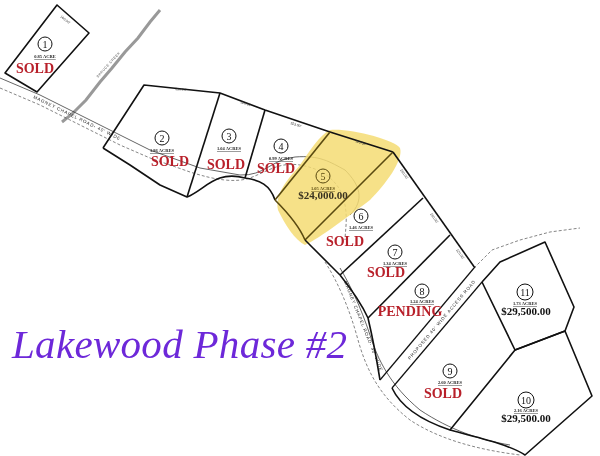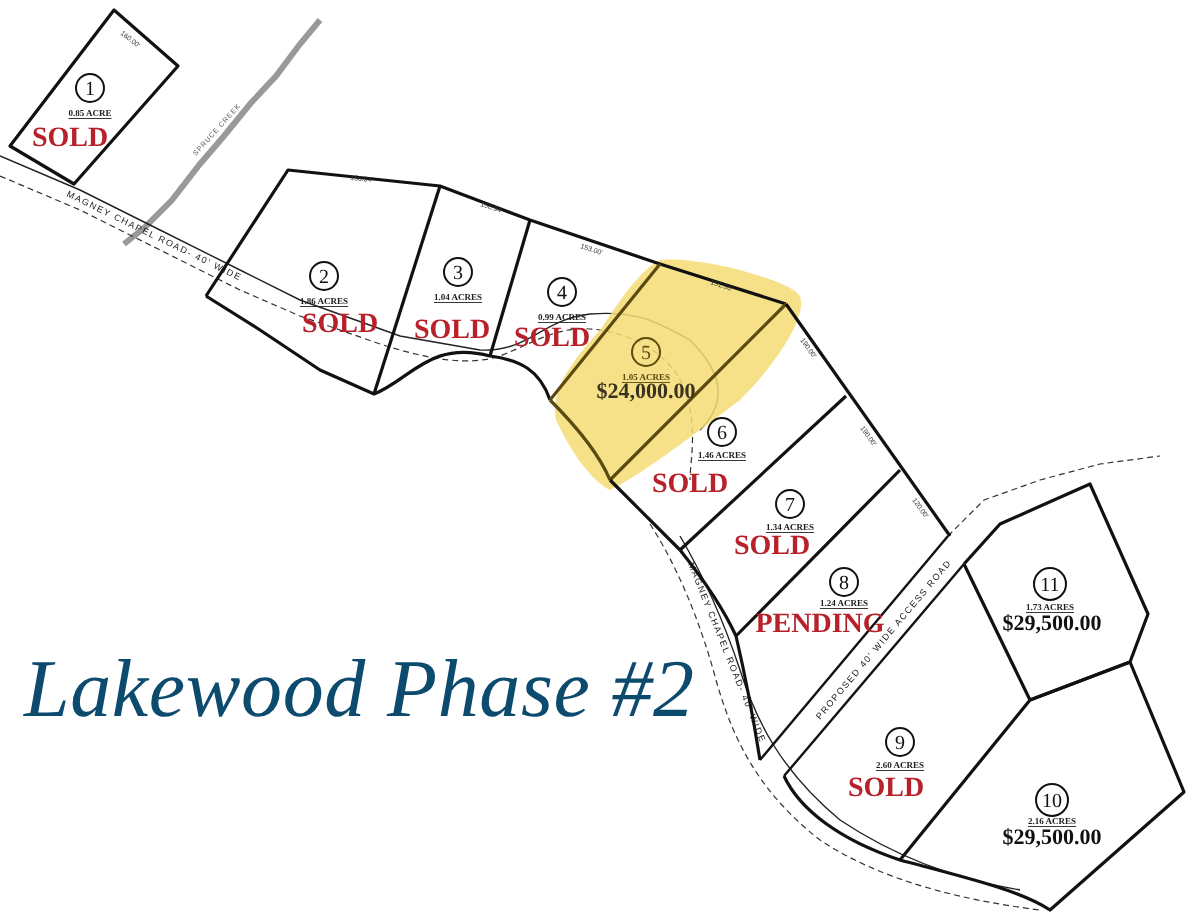--- a/index.html
+++ b/index.html
@@ -12,21 +12,21 @@
   .highlight { fill: #f5dc73; opacity: 0.85; }
   .lot-circle { fill: none; stroke: #111; stroke-width: 1; }
   .lot-num { font-family: "Liberation Serif", serif; font-size: 10px; fill: #111; text-anchor: middle; }
   .acres { font-family: "Liberation Serif", serif; font-size: 4.5px; font-weight: bold; fill: #222; text-anchor: middle; text-decoration: underline; }
   .status { font-family: "Liberation Serif", serif; font-size: 14px; font-weight: bold; fill: #b8202a; text-anchor: middle; }
   .price { font-family: "Liberation Serif", serif; font-size: 11px; font-weight: bold; fill: #111; text-anchor: middle; }
   .price5 { fill: #3a3320; }
   .dim { font-family: "Liberation Sans", sans-serif; font-size: 3.5px; fill: #333; }
   .road-label { font-family: "Liberation Sans", sans-serif; font-size: 4.5px; fill: #222; letter-spacing: 0.8px; }
   .creek-label { font-family: "Liberation Sans", sans-serif; font-size: 3.5px; fill: #555; letter-spacing: 0.5px; }
-  #title { position: absolute; left: 12px; top: 320px; font-family: "Liberation Serif", serif; font-style: italic; font-size: 41px; color: #0c4a6e; white-space: nowrap; letter-spacing: 0.3px; }
+  #title { position: absolute; left: 12px; top: 320px; font-family: "Liberation Serif", serif; font-style: italic; font-size: 41px; color: #6d28d9; white-space: nowrap; letter-spacing: 0.3px; }
 </style>
 </head>
 <body>
 
 <svg id="plat" viewBox="0 0 600 456" xmlns="http://www.w3.org/2000/svg">
 
   <path class="creek" d="M160 10 L150 22 L138 38 L125 52 L112 68 L100 82 L86 100 L72 114 L62 122"></path>
   <text class="creek-label" transform="translate(98,78) rotate(-48)">SPRUCE CREEK</text>
 
   <path class="road-edge" d="M0 78 L40 95 L80 115 L120 135 L150 150 L200 168 L240 175 C265 176 270 160 295 157 C320 155 330 162 345 170 C360 185 365 200 350 215"></path>

